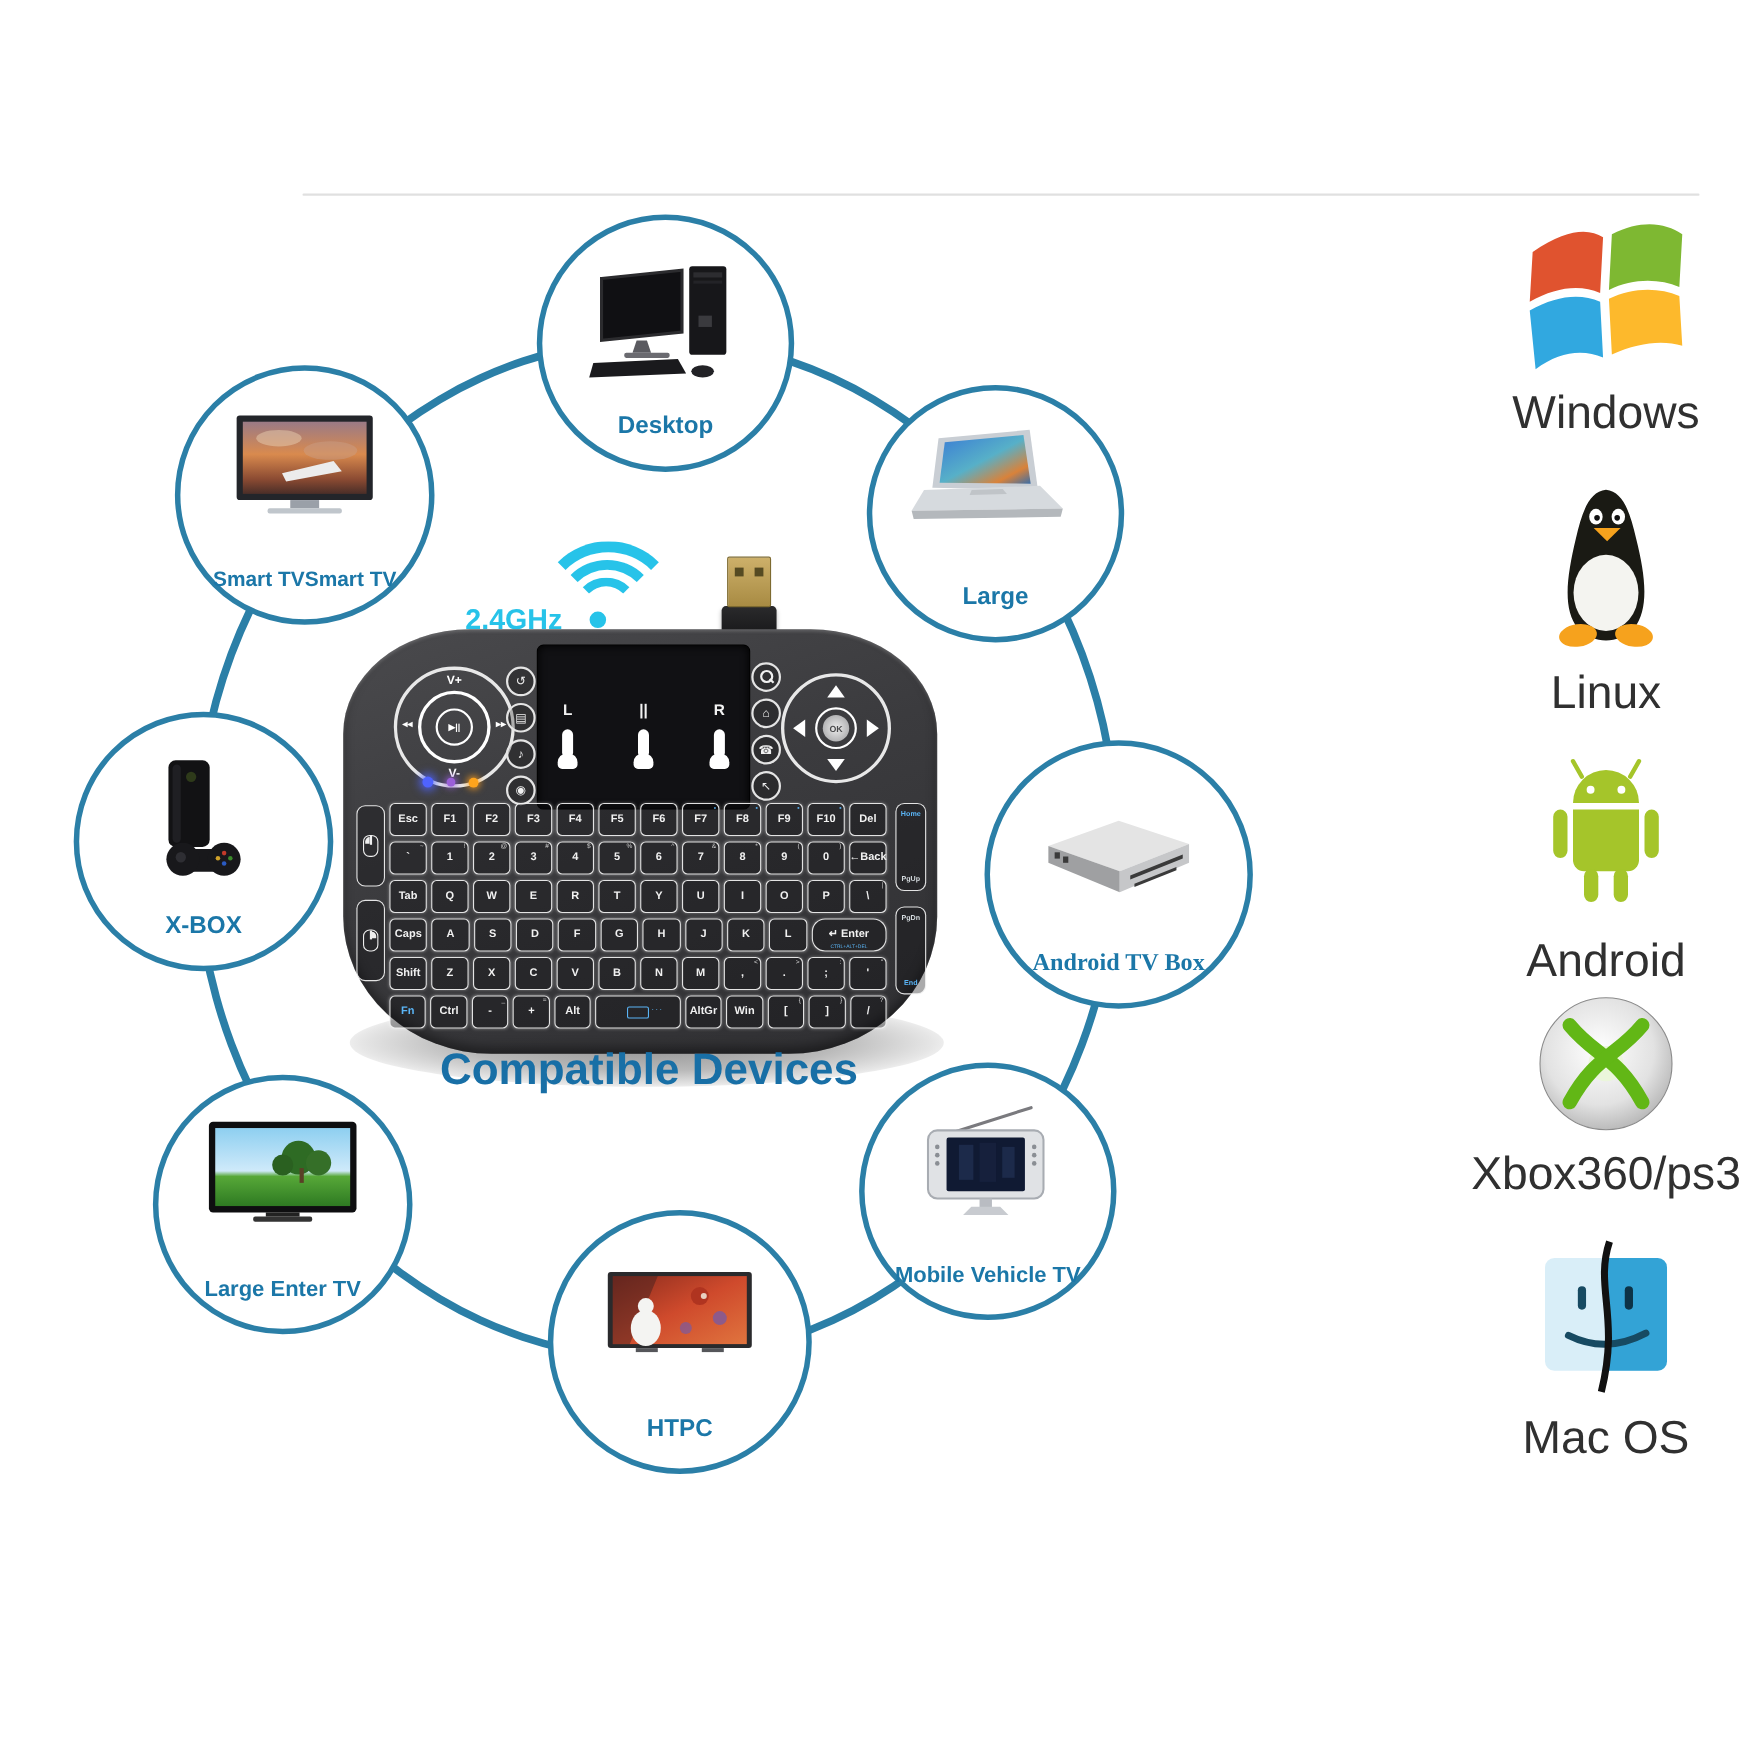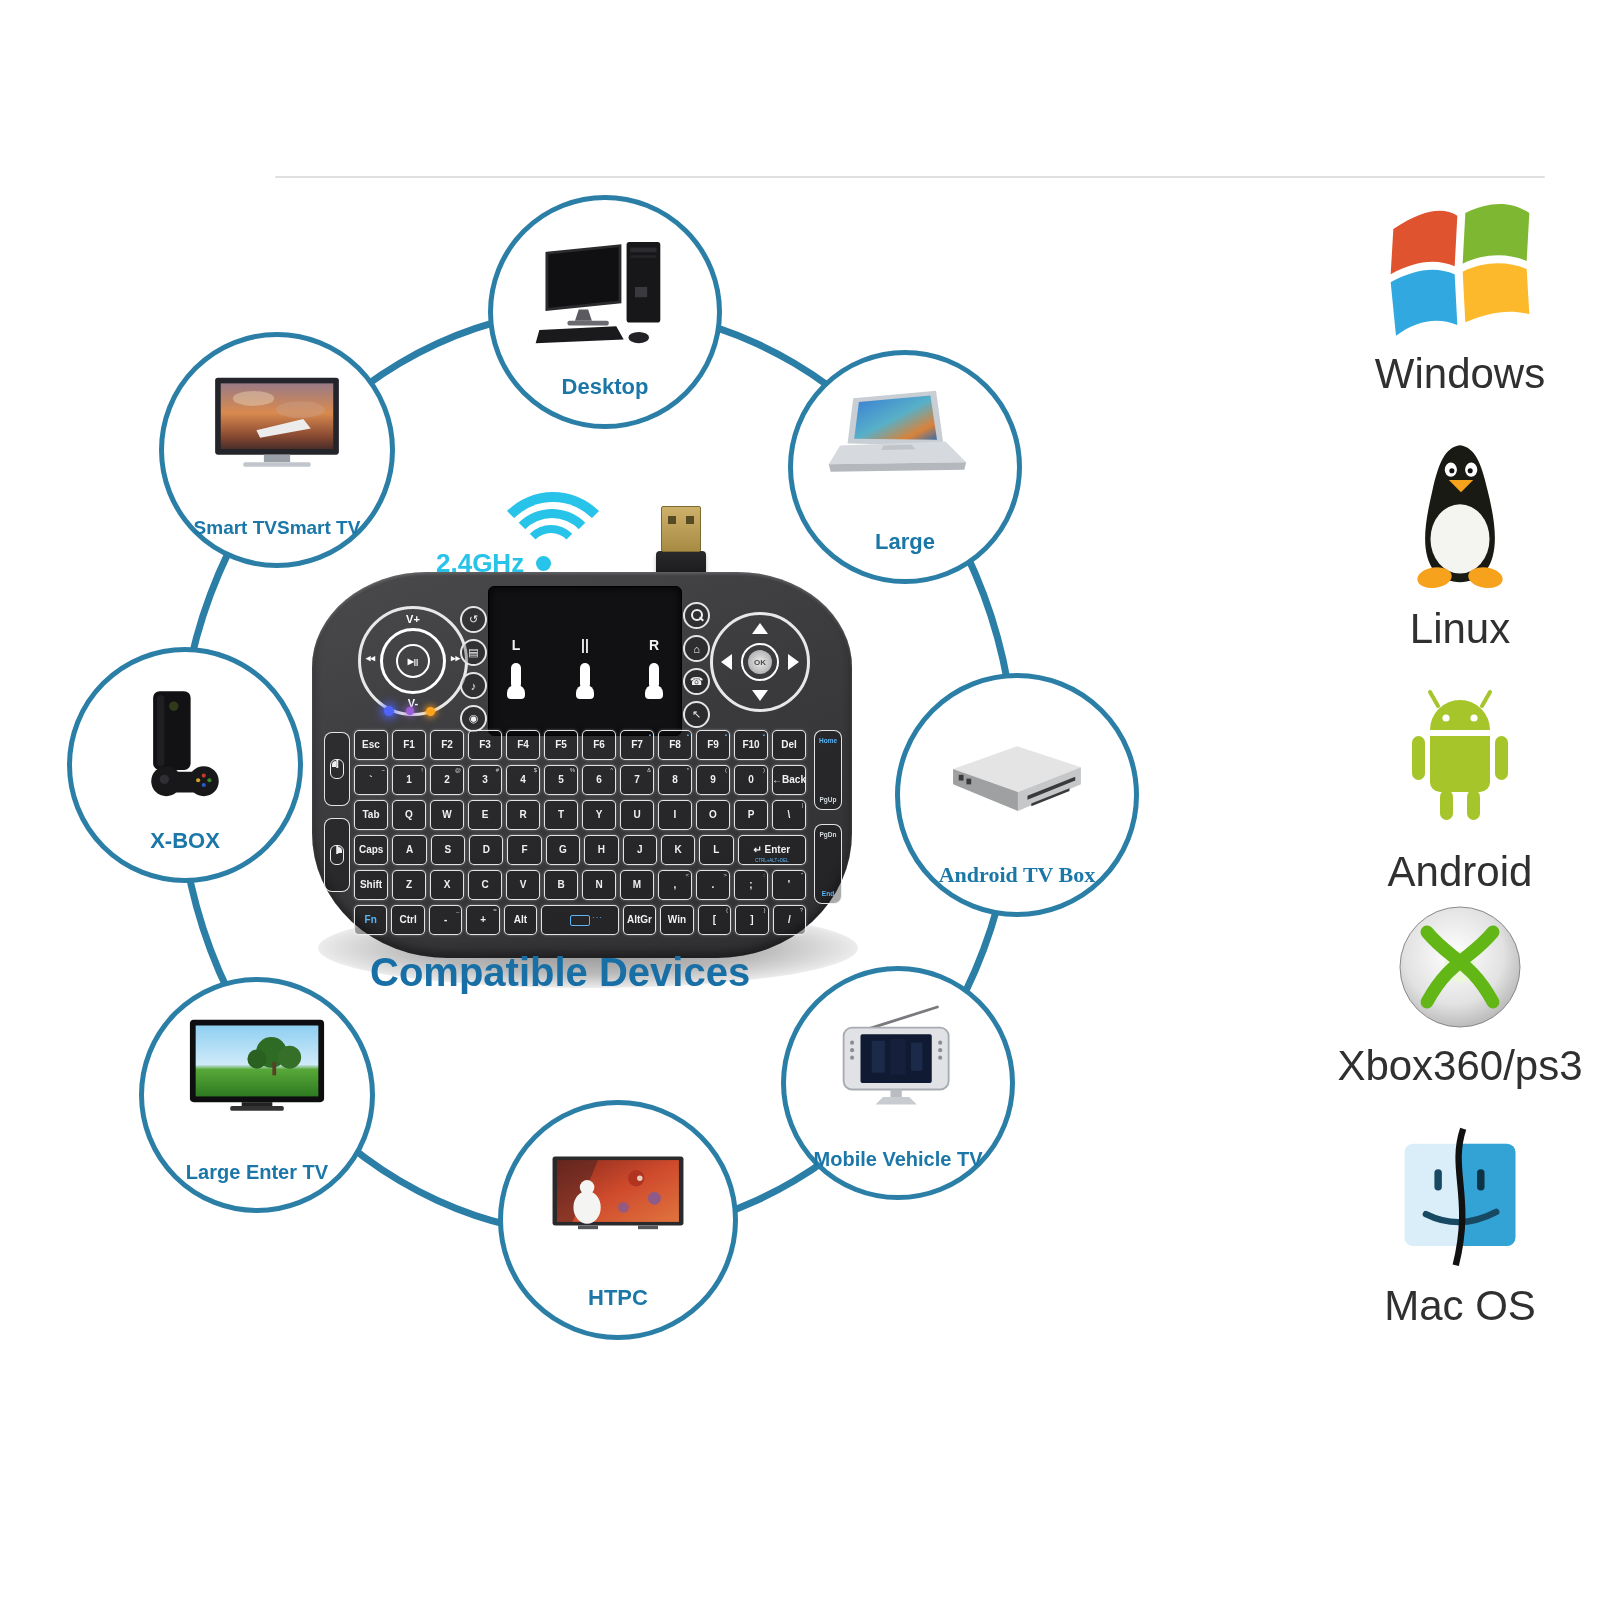--- a/index.html
+++ b/index.html
@@ -32,21 +32,21 @@
   .n-htpc{left:498px;top:1100px;width:230px;height:230px;}
 
   
   .wifi{position:absolute;left:488px;top:492px;width:115px;height:120px;z-index:3;}
   .wf{position:absolute;border-style:solid;border-color:var(--cyan) transparent transparent transparent;
       border-radius:50%;}
   .wf1{left:0;top:0;width:110px;height:110px;border-width:10px;}
   .wf2{left:17px;top:17px;width:76px;height:76px;border-width:9px;}
   .wf3{left:33px;top:33px;width:44px;height:44px;border-width:8px;}
   .wfdot{position:absolute;left:48px;top:64px;width:15px;height:15px;border-radius:50%;background:var(--cyan);}
-  .freq{position:absolute;left:436px;top:548px;font-size:26px;font-weight:bold;color:var(--cyan);z-index:3;}
+  .freq{position:absolute;left:423px;top:548px;font-size:26px;font-weight:bold;color:var(--cyan);z-index:3;}
 
   
   .dongle{position:absolute;left:656px;top:506px;z-index:3;}
   .dplug{width:38px;height:44px;margin:0 auto;background:linear-gradient(#cdb06a,#a88b43);
          border:1px solid #7d6a30;border-radius:2px;position:relative;}
   .dplug:before,.dplug:after{content:'';position:absolute;top:9px;width:8px;height:8px;background:#554a22;}
   .dplug:before{left:6px;} .dplug:after{right:6px;}
   .dbody{width:50px;height:42px;background:linear-gradient(#2a2a2c,#0e0e0f);border-radius:4px 4px 8px 8px;
          margin-top:-1px;box-shadow:0 3px 4px rgba(0,0,0,.25);}
 
@@ -127,21 +127,21 @@
   .micon:before{content:'';position:absolute;left:50%;top:0;width:1.5px;height:8px;background:#eee;transform:translateX(-50%);}
   .m-left:after{content:'';position:absolute;left:1px;top:1px;width:4px;height:6px;background:#eee;border-radius:4px 0 0 0;}
   .m-right:after{content:'';position:absolute;right:1px;top:1px;width:4px;height:6px;background:#eee;border-radius:0 4px 0 0;}
   .side-right{left:502px;top:158px;width:28px;gap:14px;}
   .skey{height:66px;border:1.5px solid rgba(248,248,248,.9);border-radius:8px;background:rgba(12,12,14,.35);
         display:flex;flex-direction:column;align-items:center;justify-content:space-between;padding:6px 0;}
   .sr{font-size:6.5px;font-weight:bold;color:#d4dade;}
   .sr.blue{color:var(--key-blue);}
 
   
-  .title{position:absolute;left:370px;top:950px;width:440px;z-index:5;
+  .title{position:absolute;left:370px;top:950px;width:440px;text-align:center;z-index:5;
          font-size:40px;font-weight:bold;color:var(--title);letter-spacing:0;}
 
   
   .os-col{position:absolute;left:1310px;top:190px;width:300px;z-index:2;}
   .os-item{position:absolute;left:0;width:300px;text-align:center;}
   .os-item .oslabel{display:block;font-size:42px;color:var(--os-text);margin-top:6px;}
   .os-windows{top:0;} .os-linux{top:240px;} .os-android{top:488px;} .os-xbox{top:712px;} .os-macos{top:932px;}
 </style>
 </head>
 <body>
@@ -545,21 +545,21 @@
           </div>
           <div class="key" style="flex-grow: 1; flex-basis: 0px;">
             <span class="kt">J</span>
           </div>
           <div class="key" style="flex-grow: 1; flex-basis: 0px;">
             <span class="kt">K</span>
           </div>
           <div class="key" style="flex-grow: 1; flex-basis: 0px;">
             <span class="kt">L</span>
           </div>
-          <div class="key kenter" style="flex-grow: 2.05; flex-basis: 0px;">
+          <div class="key kenter" style="flex-grow: 2.05; flex-basis: 0px; border-radius: 12px;">
             <span class="kt">↵ Enter</span>
             <span class="ks sb">CTRL+ALT+DEL</span>
           </div>
         </div>
         <div class="krow">
           <div class="key" style="flex-grow: 1; flex-basis: 0px;">
             <span class="kt">Shift</span>
           </div>
           <div class="key" style="flex-grow: 1; flex-basis: 0px;">
             <span class="kt">Z</span>

